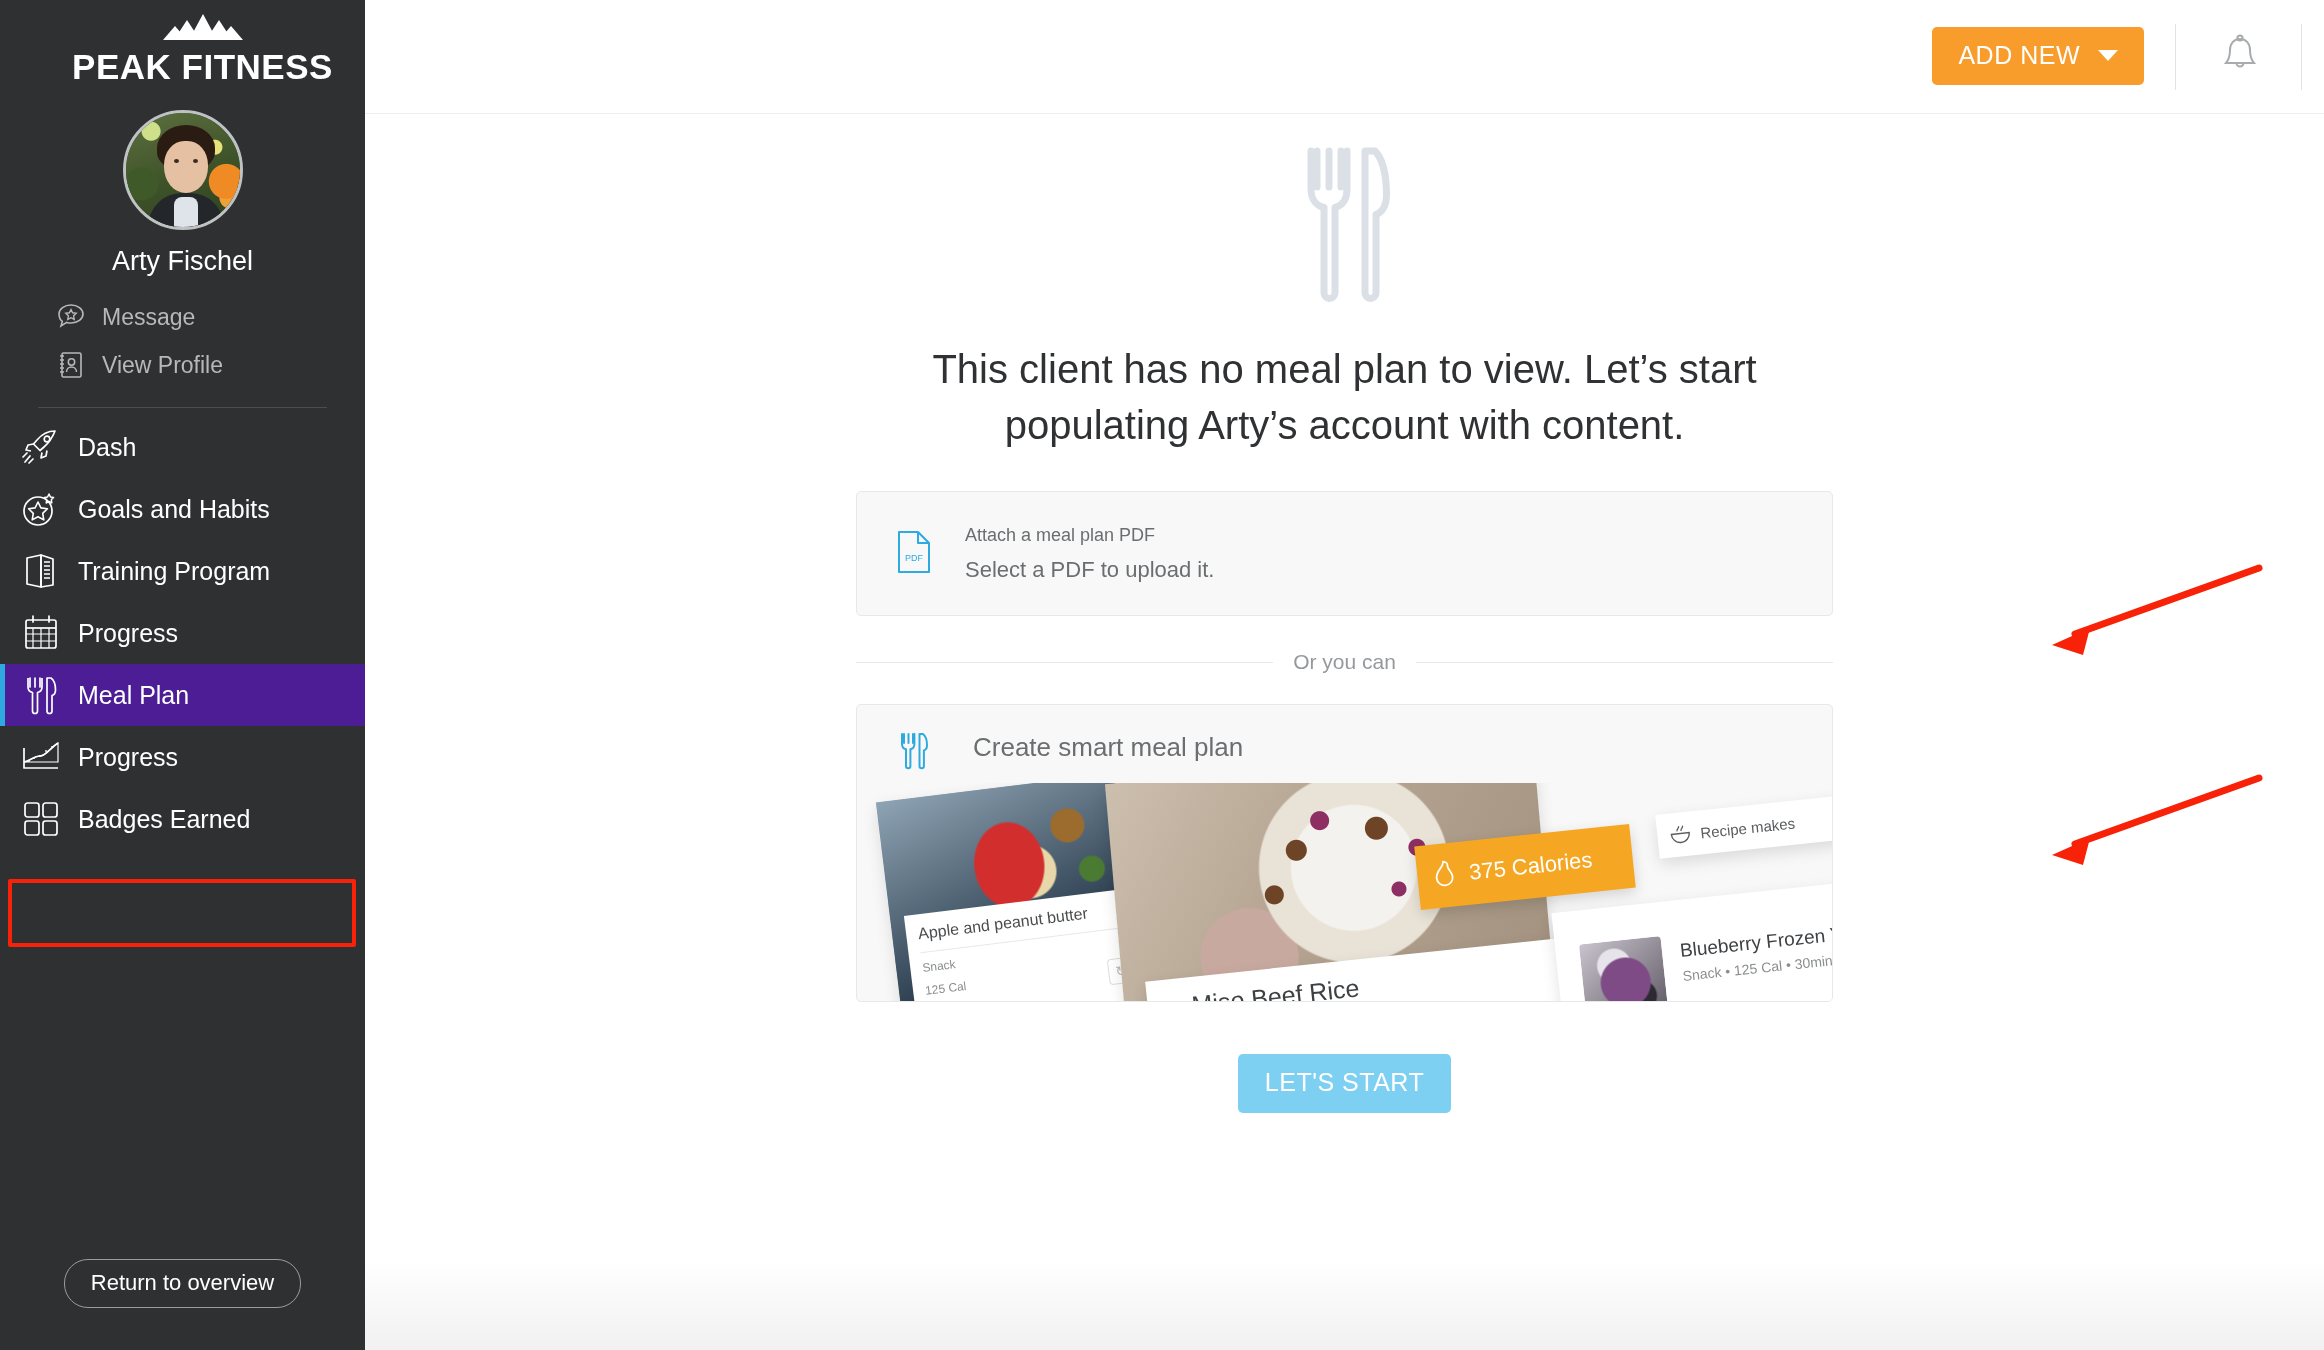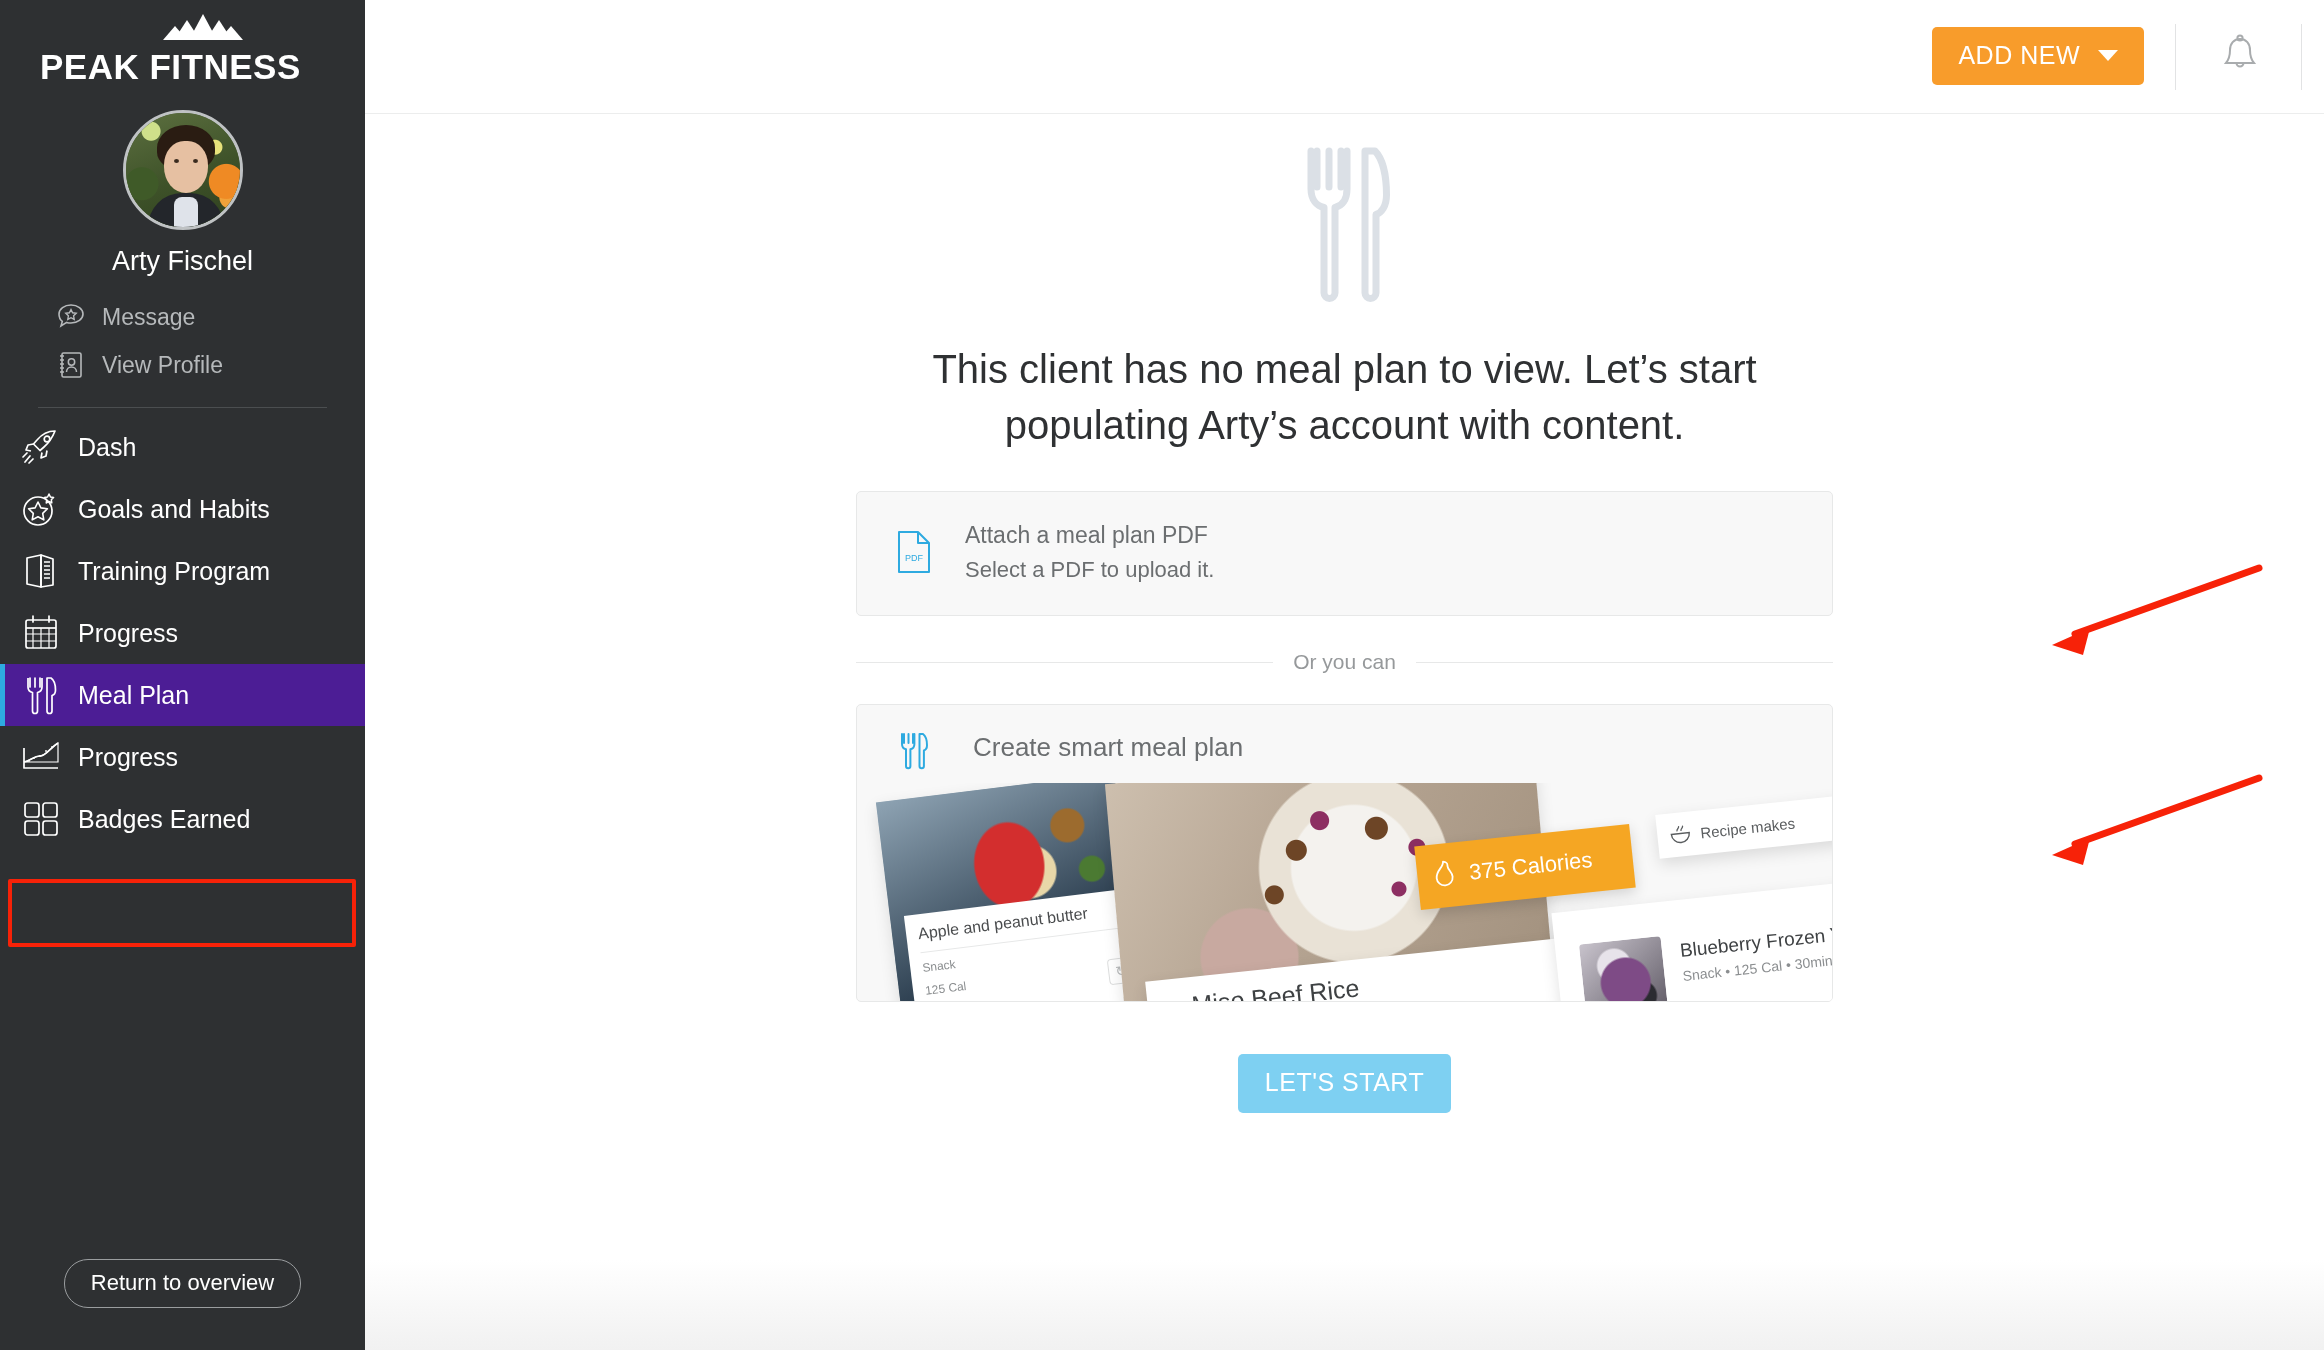--- a/index.html
+++ b/index.html
@@ -13,20 +13,21 @@
 
   
   #sidebar {
     position: absolute; left: 0; top: 0;
     width: 365px; height: 1350px;
     background: #2e3032;
     overflow: hidden;
   }
   .brand {
     margin-top: 14px;
+    text-align: center;
     color: #fff;
     user-select: none;
     padding-left: 40px;
   }
   .brand-mountain { display: block; margin: 0 auto 2px; }
   .brand-text {
     font-size: 35px; font-weight: 700; letter-spacing: 0.5px;
     line-height: 42px; color: #ffffff;
   }
   .avatar-wrap { margin-top: 22px; text-align: center; }
@@ -167,21 +168,21 @@
 
   .card {
     margin-top: 38px;
     background:#f8f8f8;
     border:1px solid #e7e8e8;
     border-radius: 5px;
     cursor:pointer;
   }
   .card-pdf { display:flex; align-items:center; padding: 26px 34px 30px 34px; }
   .pdf-icon { flex:0 0 auto; width:46px; margin-right: 28px; display:flex; justify-content:center;}
-  .card-title { font-size:23px; color:#6b6e70; line-height:34px; }
+  .card-title { font-size:18px; color:#6b6e70; line-height:34px; }
   .card-sub { font-size:22px; color:#6b6e70; line-height:31px; margin-top:2px; }
 
   .or-row {
     display:flex; align-items:center; gap:20px;
     margin-top: 34px;
     color:#96999b; font-size:21px;
   }
   .or-line { flex:1 1 auto; height:1px; background:#e7e8e8; }
 
   .card-smart { margin-top: 30px; overflow:hidden; }

